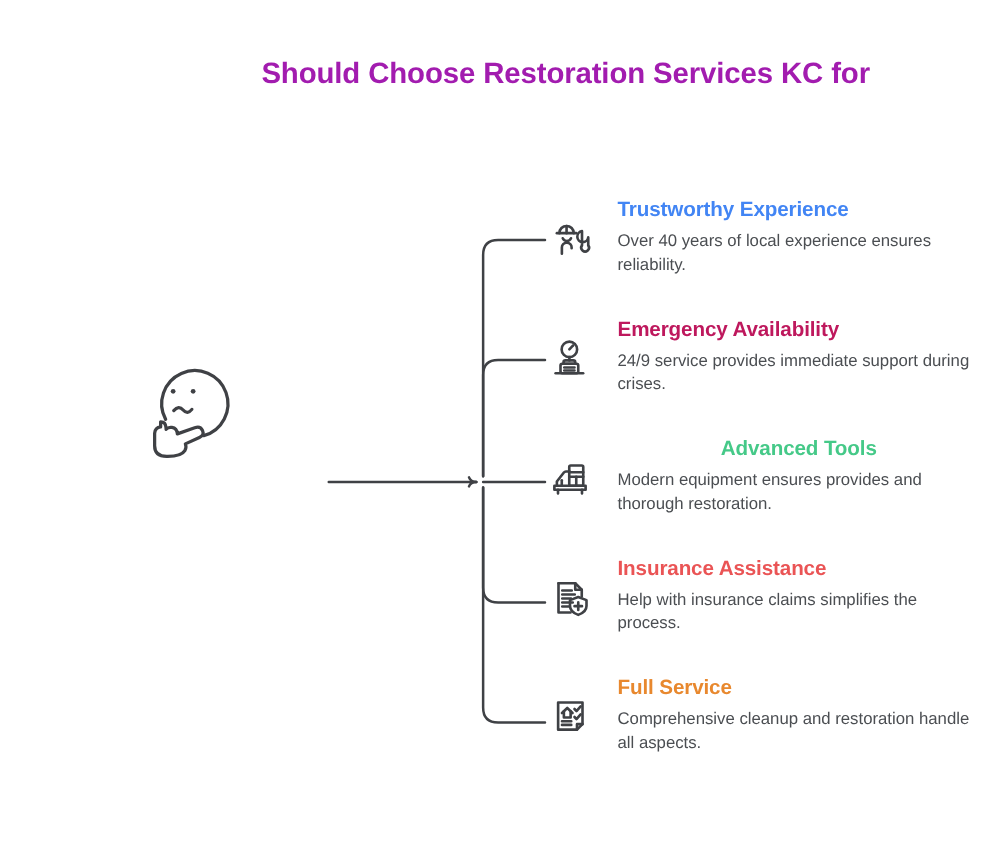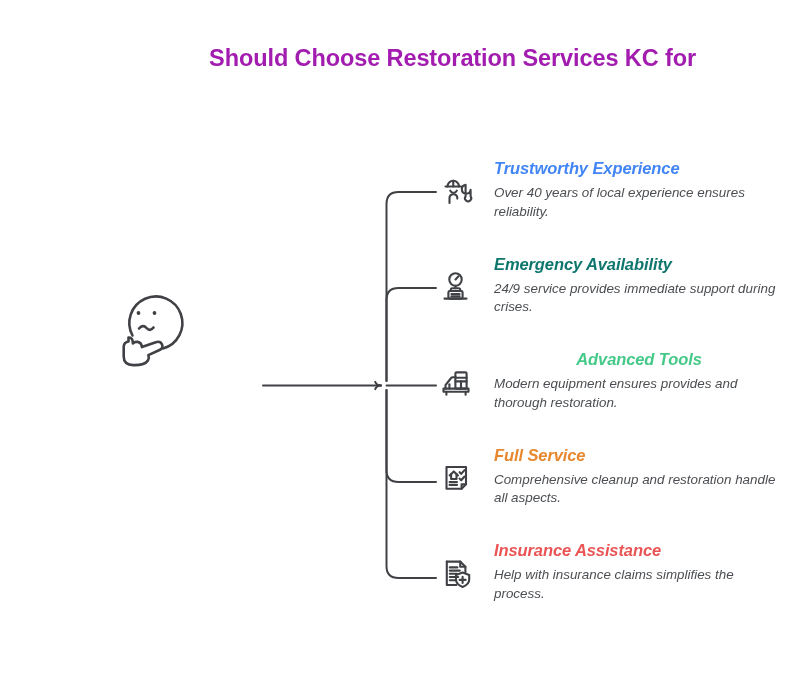--- a/index.html
+++ b/index.html
@@ -58,21 +58,20 @@
     top: 19px;
     width: 48px;
     height: 48px;
   }
   .branch-icon svg { display: block; }
   .branch-text {
     position: absolute;
     left: 57px;
     top: 8px;
     width: 290px;
-    font-style: italic;
   }
   .branch-title {
     font-size: 16.5px;
     font-weight: bold;
     line-height: 21px;
     margin-bottom: 5px;
     letter-spacing: -0.1px;
   }
   .branch-desc {
     font-size: 13.4px;
@@ -148,21 +147,21 @@
         <circle cx="18.5" cy="14.5" r="6.2"></circle>
         <path d="M18.5 14.5 l3 -3.2"></path>
         <path d="M18.5 20.7 v2.6"></path>
         <path d="M15.4 23.3 h6.2 a1.6 1.6 0 0 1 1.6 1.6 v1.1 h-9.4 v-1.1 a1.6 1.6 0 0 1 1.6 -1.6 z"></path>
         <rect x="11.4" y="26" width="14.2" height="7.6" rx="1.4"></rect>
         <path d="M14.4 29 h8.2 M14.4 31.4 h8.2"></path>
         <path d="M7.5 33.6 h22"></path>
       </svg>
     </span>
     <div class="branch-text">
-      <div class="branch-title" style="color: #0f766e;">Emergency Availability</div>
+      <div class="branch-title" style="color: #be185d;">Emergency Availability</div>
       <div class="branch-desc">24/9 service provides immediate support during crises.</div>
     </div>
   </div>
 
   <div class="branch">
     <span class="branch-icon">
       <svg width="48" height="48" viewBox="0 0 48 48" fill="none" stroke="#3f4145" stroke-width="2.1" stroke-linecap="round" stroke-linejoin="round">
         <path d="M8.5 28.6 v-3.4 l5.6 -7.2 a2 2 0 0 1 1.6 -0.8 h3"></path>
         <path d="M12.4 28.6 v-4.4"></path>
         <rect x="18.4" y="12.4" width="11.2" height="16.2" rx="1.2"></rect>
@@ -174,45 +173,45 @@
     </span>
     <div class="branch-text">
       <div class="branch-title" style="color: rgb(69, 201, 136); text-align: center;">Advanced Tools</div>
       <div class="branch-desc">Modern equipment ensures provides and thorough restoration.</div>
     </div>
   </div>
 
   <div class="branch">
     <span class="branch-icon">
       <svg width="48" height="48" viewBox="0 0 48 48" fill="none" stroke="#3f4145" stroke-width="2.1" stroke-linecap="round" stroke-linejoin="round">
+        <path d="M9.8 10.6 h13.4 l5.2 5.2 v5.4"></path>
+        <path d="M9.8 10.6 v23.4 h9.6"></path>
+        <path d="M23.2 10.6 v5.2 h5.2"></path>
+        <path d="M12.8 16.4 h7.6 M12.8 19.6 h10 M12.8 22.8 h7 M12.8 26 h8.4 M12.8 29.2 h5.6"></path>
+        <path d="M25.6 21.6 l6.6 2.5 v4.7 c0 3.6 -3.3 5.9 -6.6 7.1 c-3.3 -1.2 -6.6 -3.5 -6.6 -7.1 v-4.7 z"></path>
+        <path d="M25.6 25.9 v6 M22.6 28.9 h6"></path>
+      </svg>
+    </span>
+    <div class="branch-text">
+      <div class="branch-title" style="color: rgb(234, 84, 85);">Insurance Assistance</div>
+      <div class="branch-desc">Help with insurance claims simplifies the process.</div>
+    </div>
+  </div>
+
+  <div class="branch">
+    <span class="branch-icon">
+      <svg width="48" height="48" viewBox="0 0 48 48" fill="none" stroke="#3f4145" stroke-width="2.1" stroke-linecap="round" stroke-linejoin="round">
         <path d="M9.5 11 h19.5 v17.3 l-4.4 4.4 h-15.1 z"></path>
         <path d="M29 28.3 h-4.4 v4.4"></path>
         <path d="M12.6 19.4 l4.2 -4 l4.2 4"></path>
         <path d="M14.1 18.1 v4.9 h5.4 v-4.9"></path>
         <path d="M12.6 26 h7.4 M12.6 28.9 h7.4"></path>
         <path d="M22.6 16.2 l1.6 1.7 l3.3 -3.8"></path>
         <path d="M22.6 22.6 l1.6 1.7 l3.3 -3.8"></path>
       </svg>
     </span>
     <div class="branch-text">
       <div class="branch-title" style="color: rgb(232, 136, 46);">Full Service</div>
       <div class="branch-desc">Comprehensive cleanup and restoration handle all aspects.</div>
     </div>
   </div>
 
-  <div class="branch">
-    <span class="branch-icon">
-      <svg width="48" height="48" viewBox="0 0 48 48" fill="none" stroke="#3f4145" stroke-width="2.1" stroke-linecap="round" stroke-linejoin="round">
-        <path d="M9.8 10.6 h13.4 l5.2 5.2 v5.4"></path>
-        <path d="M9.8 10.6 v23.4 h9.6"></path>
-        <path d="M23.2 10.6 v5.2 h5.2"></path>
-        <path d="M12.8 16.4 h7.6 M12.8 19.6 h10 M12.8 22.8 h7 M12.8 26 h8.4 M12.8 29.2 h5.6"></path>
-        <path d="M25.6 21.6 l6.6 2.5 v4.7 c0 3.6 -3.3 5.9 -6.6 7.1 c-3.3 -1.2 -6.6 -3.5 -6.6 -7.1 v-4.7 z"></path>
-        <path d="M25.6 25.9 v6 M22.6 28.9 h6"></path>
-      </svg>
-    </span>
-    <div class="branch-text">
-      <div class="branch-title" style="color: rgb(234, 84, 85);">Insurance Assistance</div>
-      <div class="branch-desc">Help with insurance claims simplifies the process.</div>
-    </div>
-  </div>
-
 </div>
 
 </body></html>

